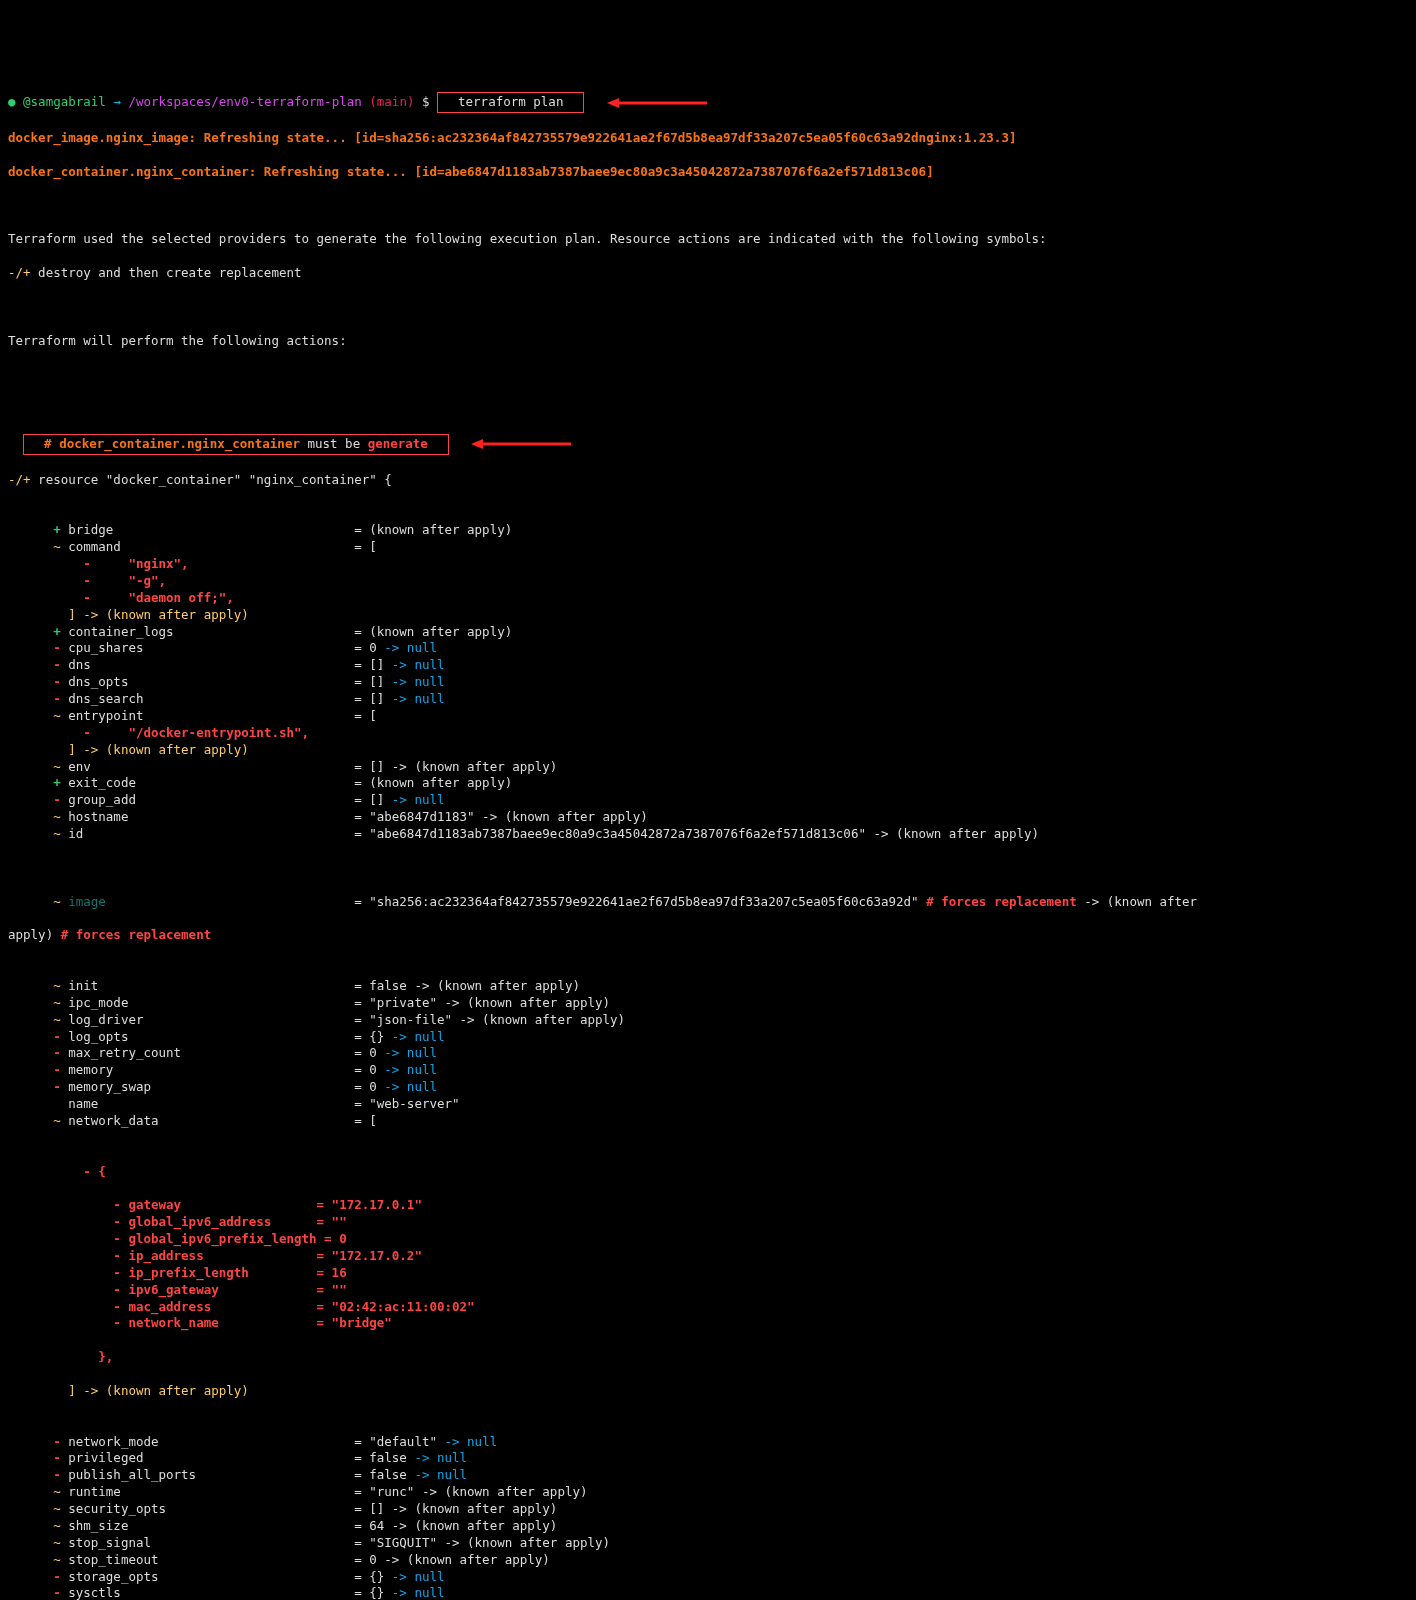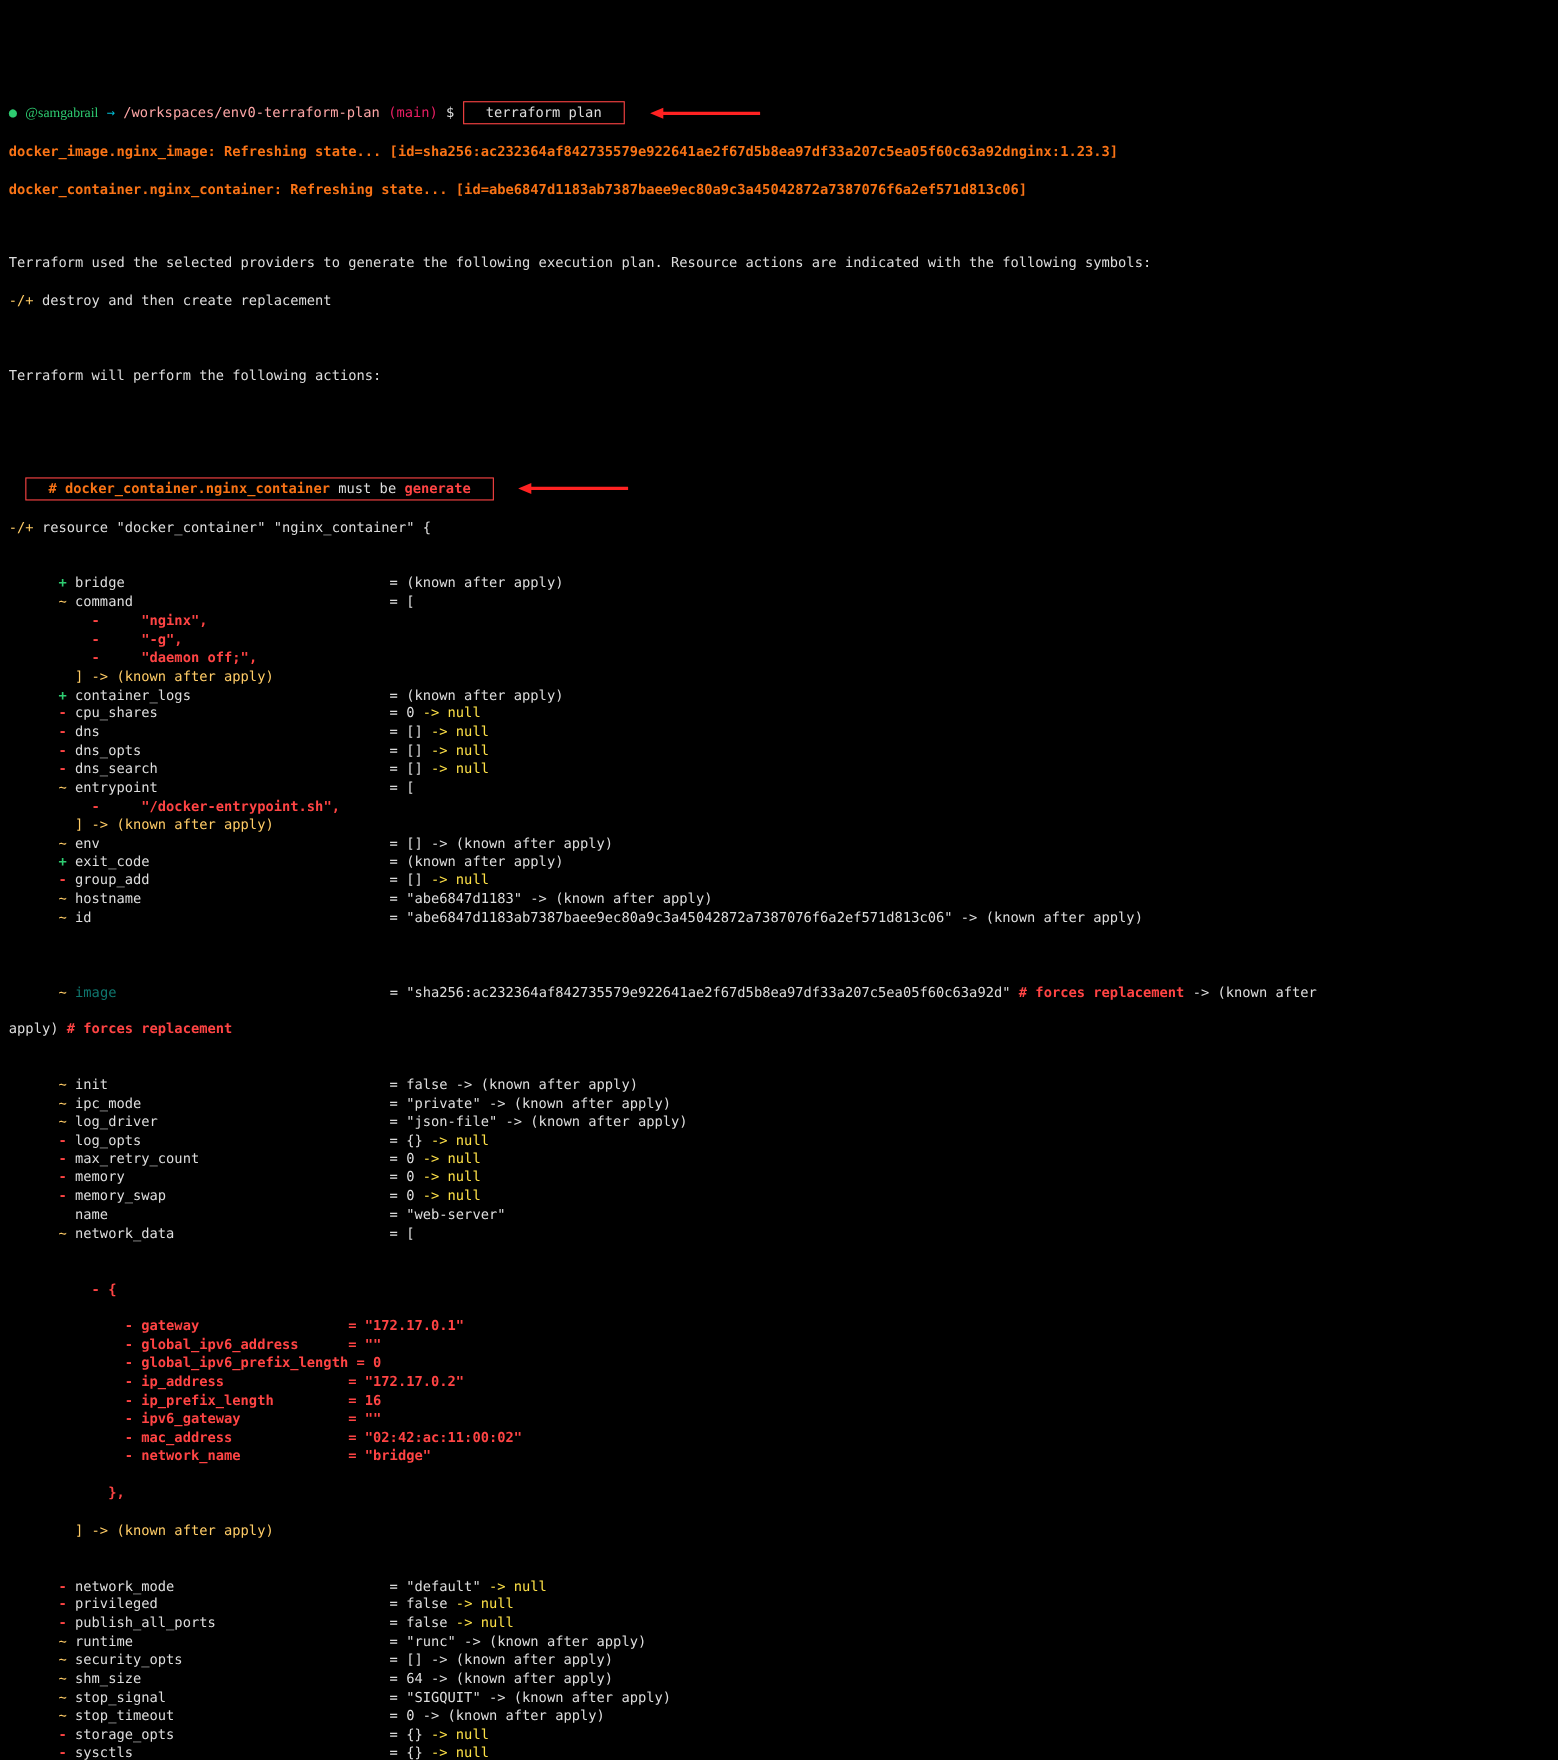--- a/index.html
+++ b/index.html
@@ -10,38 +10,38 @@
     line-height: 1.35;
     margin: 0;
     padding: 8px;
     white-space: pre;
     overflow-x: auto;
   }
   .green   { color: #2ecc71; font-weight: bold; }
   .cyan    { color: #00bcd4; }
   .red     { color: #ff4444; font-weight: bold; }
   .yellow  { color: #ffcc66; }
-  .gray    { color: #fde047; margin-top: 48px; }
+  .gray    { color: #0ea5e9; margin-top: 48px; }
   .white   { color: #f97316; font-weight: bold; }
   .plain   { color: #0f766e; }
   .box {
     border: 1px solid #ff4444;
     padding: 1px 20px;
     display: inline-block;
   }
   .arrow {
     position: relative;
     display: inline-block;
     vertical-align: middle;
   }
   .arrow svg { display: block; }
   
   .prompt-dot  { color: #2ecc71; }
-  .prompt-user { color: #2ecc71; font-family: Liberation Serif, serif; }
-  .prompt-path { color: #fca5a5; }
+  .prompt-user { color: #2ecc71; }
+  .prompt-path { color: #d946ef; }
   .prompt-br   { color: #e91e63; }
 </style>
 </head>
 <body>
 
 
 
 
 <div><span class="prompt-dot">●</span> <span class="prompt-user">@samgabrail</span> <span class="cyan">→</span> <span class="prompt-path">/workspaces/env0-terraform-plan</span> <span class="prompt-br">(</span><span class="prompt-br">main</span><span class="prompt-br">)</span> <span>$</span> <span class="box">terraform plan</span>   <span class="arrow"><svg width="110" height="14">
         <line x1="10" y1="7" x2="100" y2="7" stroke="#ff2222" stroke-width="3"></line>

